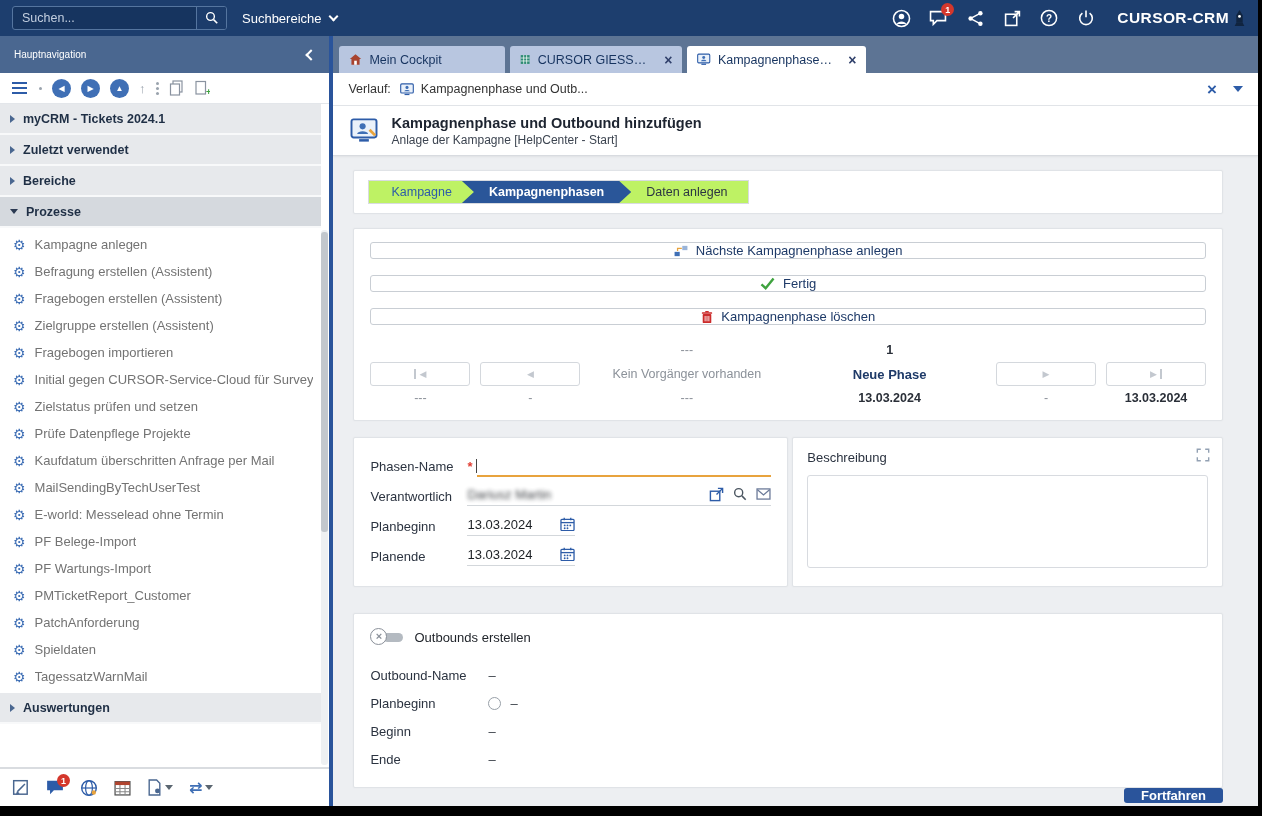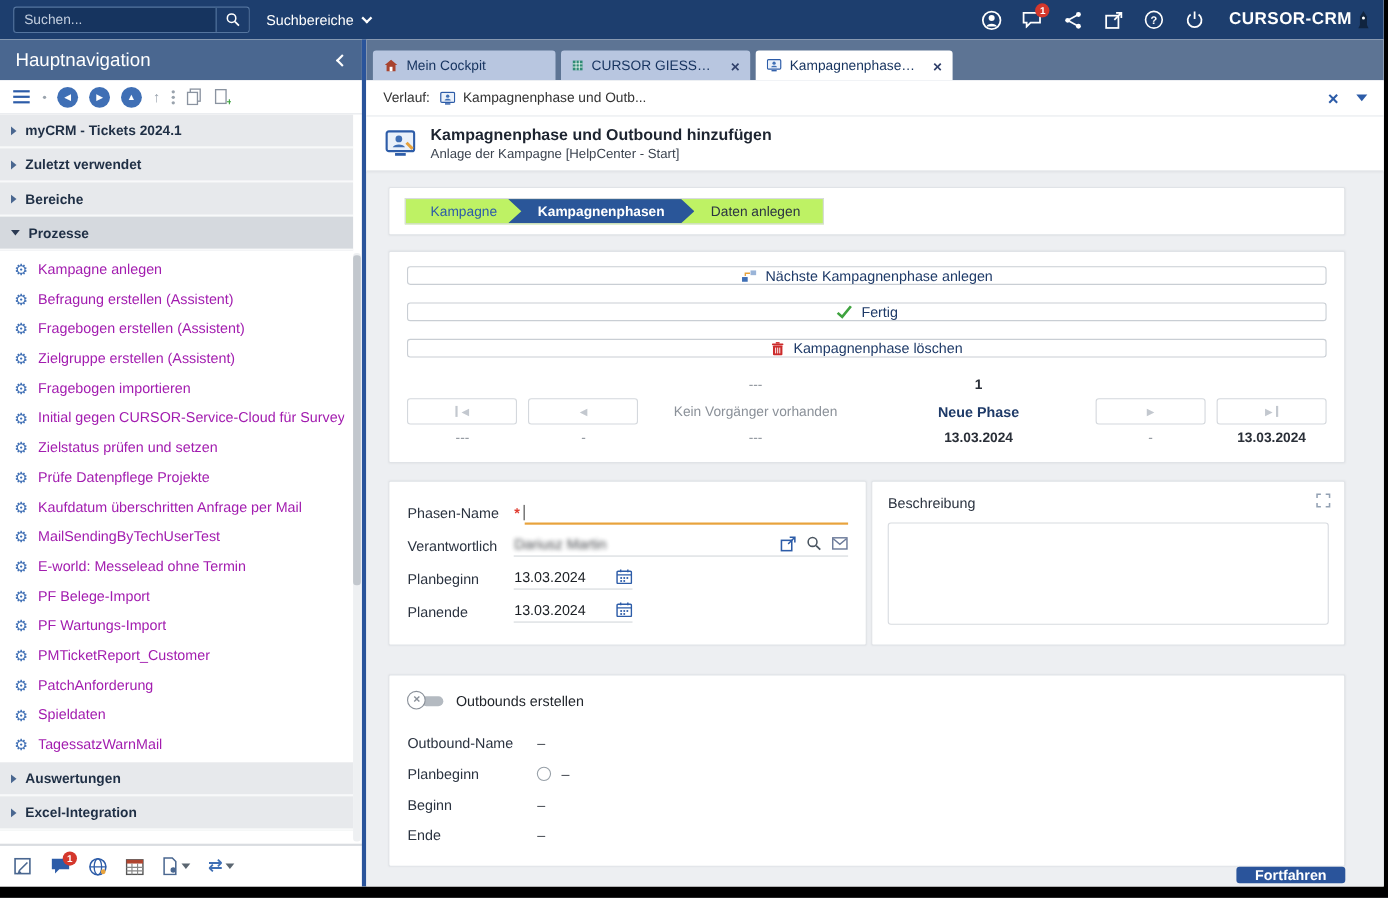--- a/index.html
+++ b/index.html
@@ -19,37 +19,37 @@
   .tico{position:relative;width:20px;height:20px;display:flex;align-items:center;justify-content:center;cursor:pointer;}
   .badge{position:absolute;top:-5px;right:-6px;min-width:13px;height:13px;border-radius:7px;background:#d4372c;color:#fff;font-size:9px;font-weight:bold;display:flex;align-items:center;justify-content:center;padding:0 2px;}
   .brand{display:flex;align-items:center;gap:4px;color:#fff;font-size:15.5px;font-weight:bold;letter-spacing:.4px;margin-left:4px;}
 
   
   .body-row{flex:1;display:flex;min-height:0;}
   .v-divider{flex:0 0 4px;background:#2a549b;}
 
   
   .sidebar{flex:0 0 300px;display:flex;flex-direction:column;background:#fff;min-height:0;}
-  .sidebar-head{flex:0 0 37px;background:#4a6790;color:#fff;display:flex;align-items:center;justify-content:space-between;padding:0 14px;font-size:17px;}
+  .sidebar-head{flex:0 0 37px;background:#4a6790;color:#fff;display:flex;align-items:center;justify-content:space-between;padding:0 14px;font-size:10px;}
   .chev-left{width:8px;height:8px;border-left:2px solid #fff;border-bottom:2px solid #fff;transform:rotate(45deg);cursor:pointer;}
   .sidebar-toolbar{flex:0 0 31px;display:flex;align-items:center;gap:10px;padding:0 10px;border-bottom:1px solid #e3e6ea;background:#fff;}
   .hamb{width:15px;height:2px;background:#2d5ca8;box-shadow:0 -5px 0 #2d5ca8,0 5px 0 #2d5ca8;margin:0 2px;}
   .dotsep{width:3px;height:3px;border-radius:50%;background:#9aa3ad;}
   .cbtn{width:19px;height:19px;border-radius:50%;background:#3f6fb5;color:#fff;font-size:8px;display:flex;align-items:center;justify-content:center;cursor:pointer;}
   .gup{color:#98a1ac;font-weight:bold;font-size:13px;cursor:pointer;}
   .vdots{width:3px;height:3px;border-radius:50%;background:#9aa3ad;box-shadow:0 5px 0 #9aa3ad,0 10px 0 #9aa3ad;margin-top:-10px;}
   .sidebar-scroll{flex:1;position:relative;overflow:hidden;padding-right:8px;}
   .acc{height:31px;display:flex;align-items:center;gap:8px;padding:0 10px;background:#e7e9ec;border-bottom:2px solid #f8f9fa;font-size:12.5px;font-weight:bold;color:#1f2f45;cursor:pointer;}
   .acc .tri-r{width:0;height:0;border-left:5px solid #4a6790;border-top:4px solid transparent;border-bottom:4px solid transparent;}
   .acc.expanded{background:#d5d9de;}
   .acc.expanded .tri-r{border-left:4px solid transparent;border-right:4px solid transparent;border-top:5px solid #2b3a52;border-bottom:0;}
   .process-list{list-style:none;padding:3px 0;}
   .process-item{height:27px;display:flex;align-items:center;gap:9px;padding:0 8px 0 13px;cursor:pointer;white-space:nowrap;overflow:hidden;}
   .process-item .gear{color:#3f6fb5;font-size:14px;line-height:1;}
-  .process-item .plabel{color:#a21caf;font-size:13px;overflow:hidden;text-overflow:ellipsis;}
+  .process-item .plabel{color:#737373;font-size:13px;overflow:hidden;text-overflow:ellipsis;}
   .scroll-track{position:absolute;right:1px;top:126px;bottom:2px;width:7px;background:#eef0f2;border-radius:3px;}
   .scroll-thumb{position:absolute;top:2px;left:0;width:7px;height:56%;background:#c2c7cd;border-radius:3px;cursor:pointer;}
   .sidebar-footer{flex:0 0 39px;border-top:2px solid #d9dce0;display:flex;align-items:center;gap:16px;padding:0 12px;}
   .fico{position:relative;display:flex;align-items:center;gap:3px;cursor:pointer;}
   .tri-dn{width:0;height:0;border-left:4px solid transparent;border-right:4px solid transparent;border-top:5px solid #5b6671;}
   .sync-glyph{color:#3f6fb5;font-size:16px;font-weight:bold;line-height:1;}
 
   
   .main{flex:1;display:flex;flex-direction:column;min-width:0;background:#edeff2;min-height:0;}
   .tabstrip{flex:0 0 37px;background:#5d7494;display:flex;align-items:flex-end;padding-left:6px;gap:5px;}
@@ -318,24 +318,20 @@
             </li>
             <li class="process-item">
               <span class="gear">⚙</span>
               <span class="plabel">TagessatzWarnMail</span>
             </li>
         </ul>
 
         <div class="acc">
           <span class="tri-r"></span>
           <span>Auswertungen</span>
-        </div>
-        <div class="acc">
-          <span class="tri-r"></span>
-          <span>Excel-Integration</span>
         </div>
 
         <div class="scroll-track">
           <div class="scroll-thumb"></div>
         </div>
       </div>
 
       <div class="sidebar-footer">
         <span class="fico">
           <svg width="18" height="18" viewBox="0 0 16 16">

